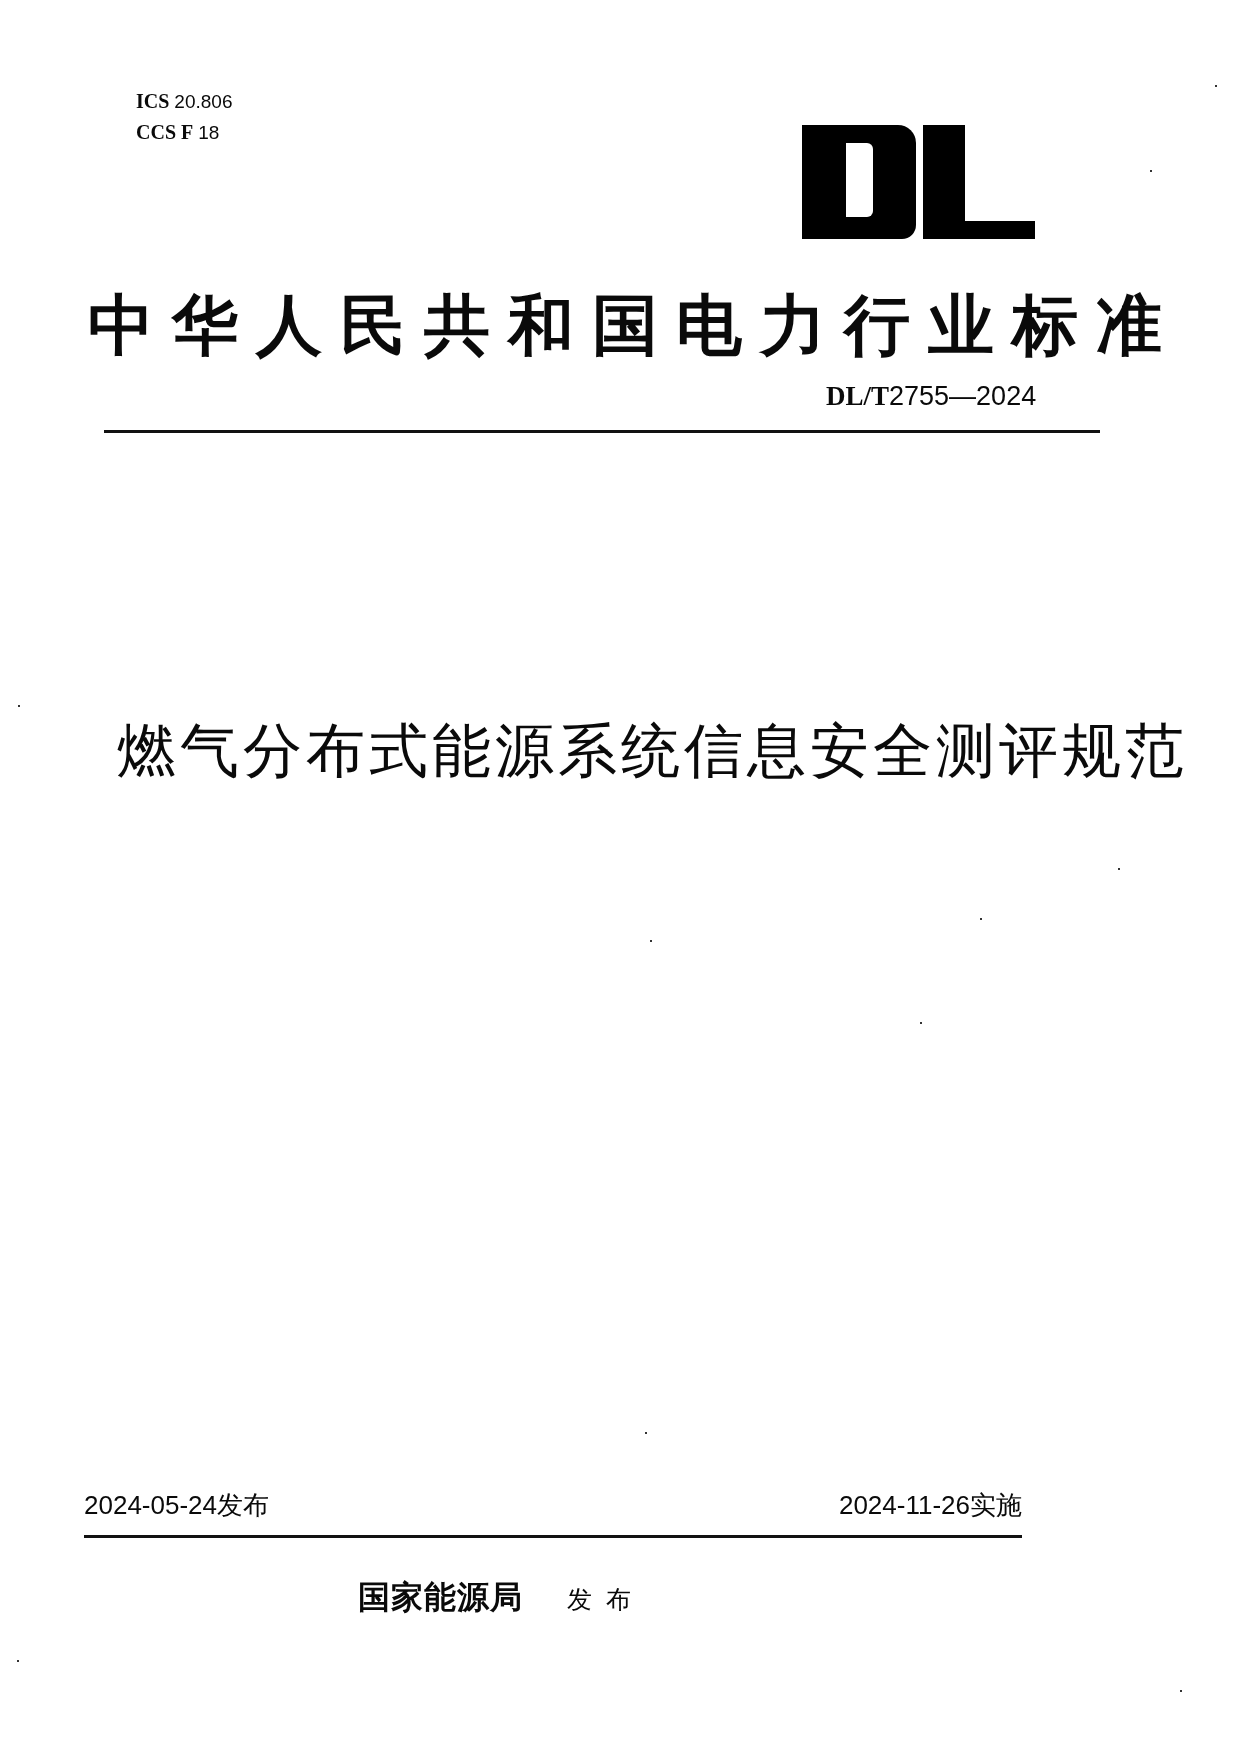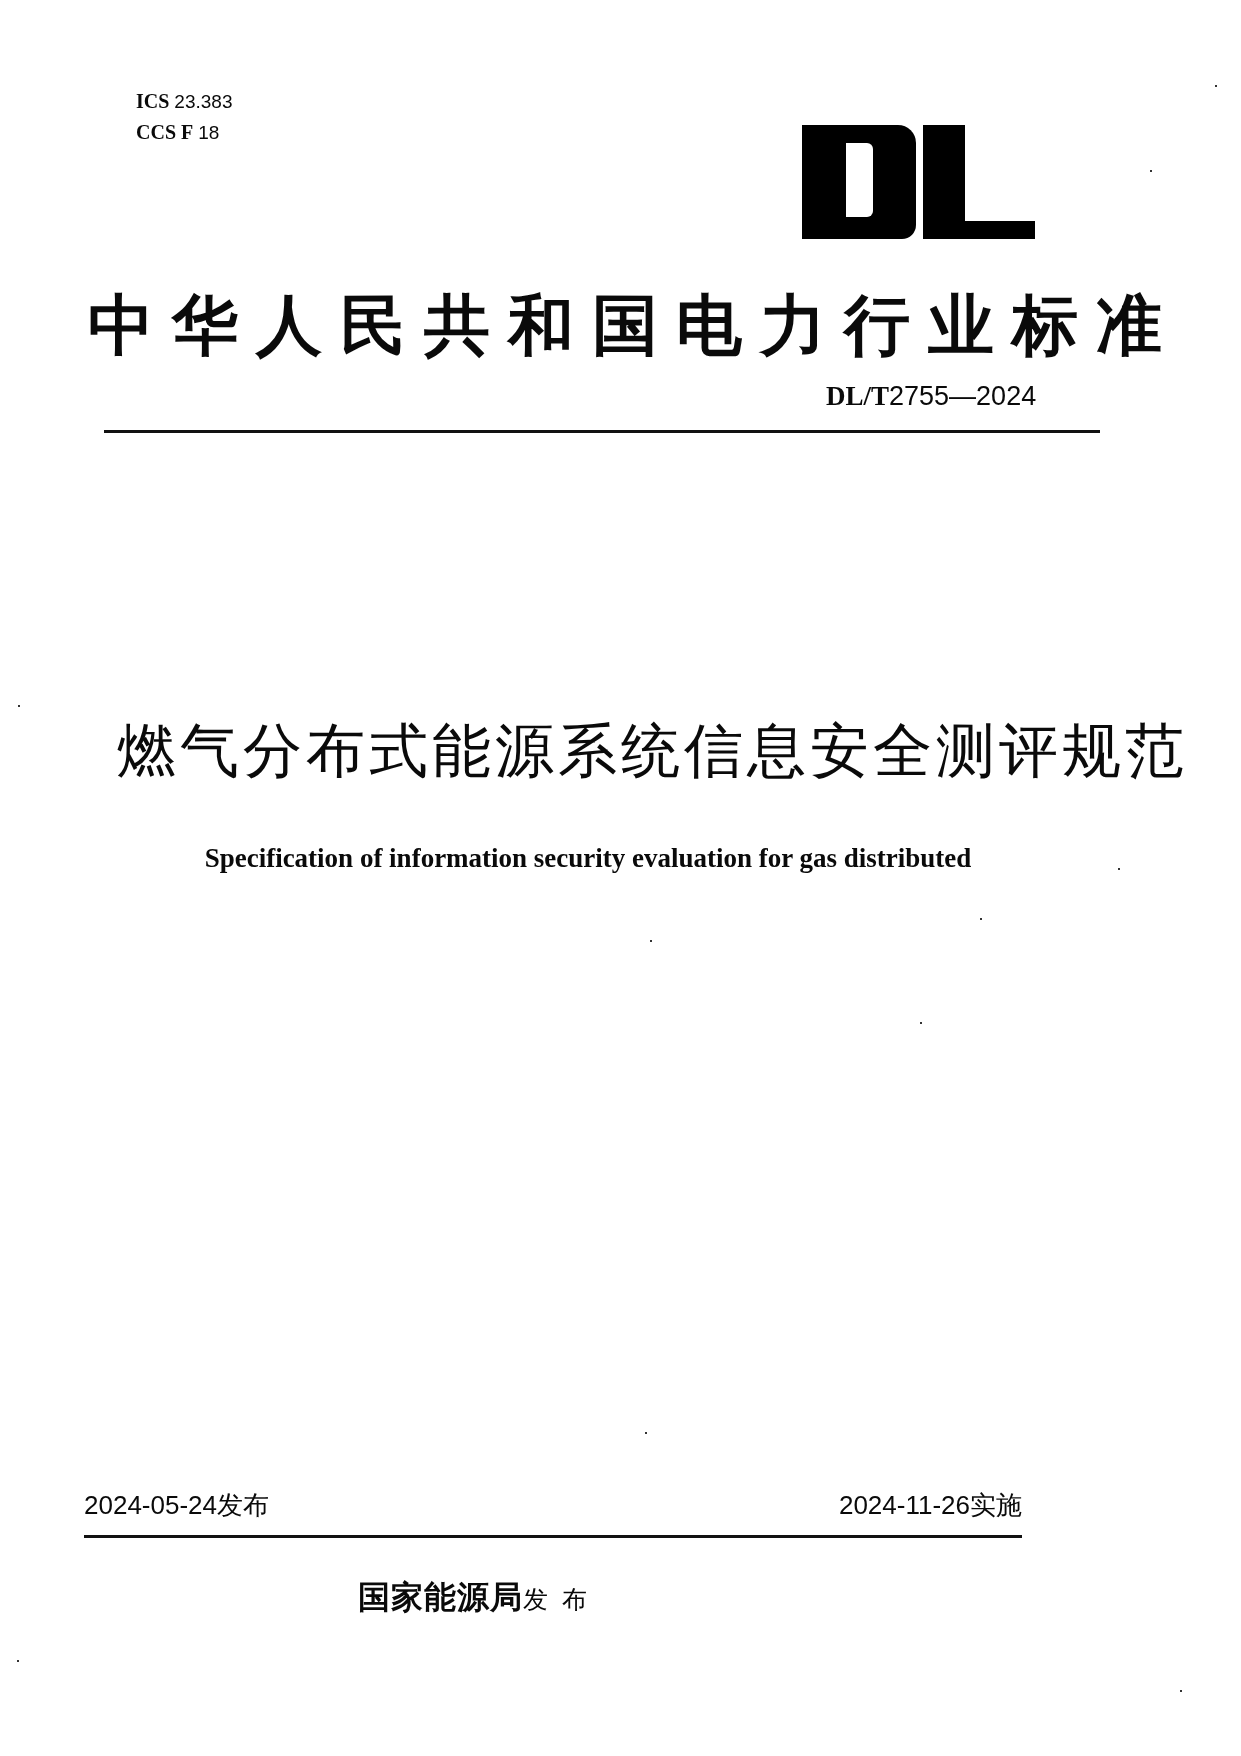--- a/index.html
+++ b/index.html
@@ -161,38 +161,39 @@
       font-family: "DejaVu Serif", serif;
       font-weight: bold;
       font-size: 32px;
       line-height: 50px;
       letter-spacing: 1px;
     }
     .issuer .issuer-action {
       font-family: Liberation Sans, sans-serif;
       font-size: 25px;
       line-height: 50px;
+      margin-left: 44px;
       letter-spacing: 14px;
       text-align: center;
     }
 
     .speck {
       position: absolute;
       width: 2px;
       height: 2px;
       background: #333;
     }
   </style>
 </head>
 <body>
 
 <div class="abs cls-codes">
   <div>
     <span class="code-prefix">ICS</span>
-    <span class="code-value">23.383</span>
+    <span class="code-value">20.806</span>
   </div>
   <div>
     <span class="code-prefix">CCS F</span>
     <span class="code-value">18</span>
   </div>
 </div>
 
 <div class="abs dl-logo">
   <div class="dl-D"></div>
   <div class="dl-L"></div>
@@ -202,21 +203,20 @@
 
 <div class="abs std-number">
   <span class="std-prefix">DL/T</span><span class="std-code">2755—2024</span>
 </div>
 
 <div class="abs rule-top"></div>
 
 <div class="abs doc-title-cn">燃气分布式能源系统信息安全测评规范</div>
 
 <div class="abs doc-title-en">
-  <div>Specification of information security evaluation for gas distributed</div>
 </div>
 
 <div class="abs date-publish">2024-05-24发布</div>
 <div class="abs date-effective">2024-11-26实施</div>
 <div class="abs rule-bottom"></div>
 
 <div class="abs issuer">
   <span class="issuer-name">国家能源局</span><span class="issuer-action">发布</span>
 </div>
 

